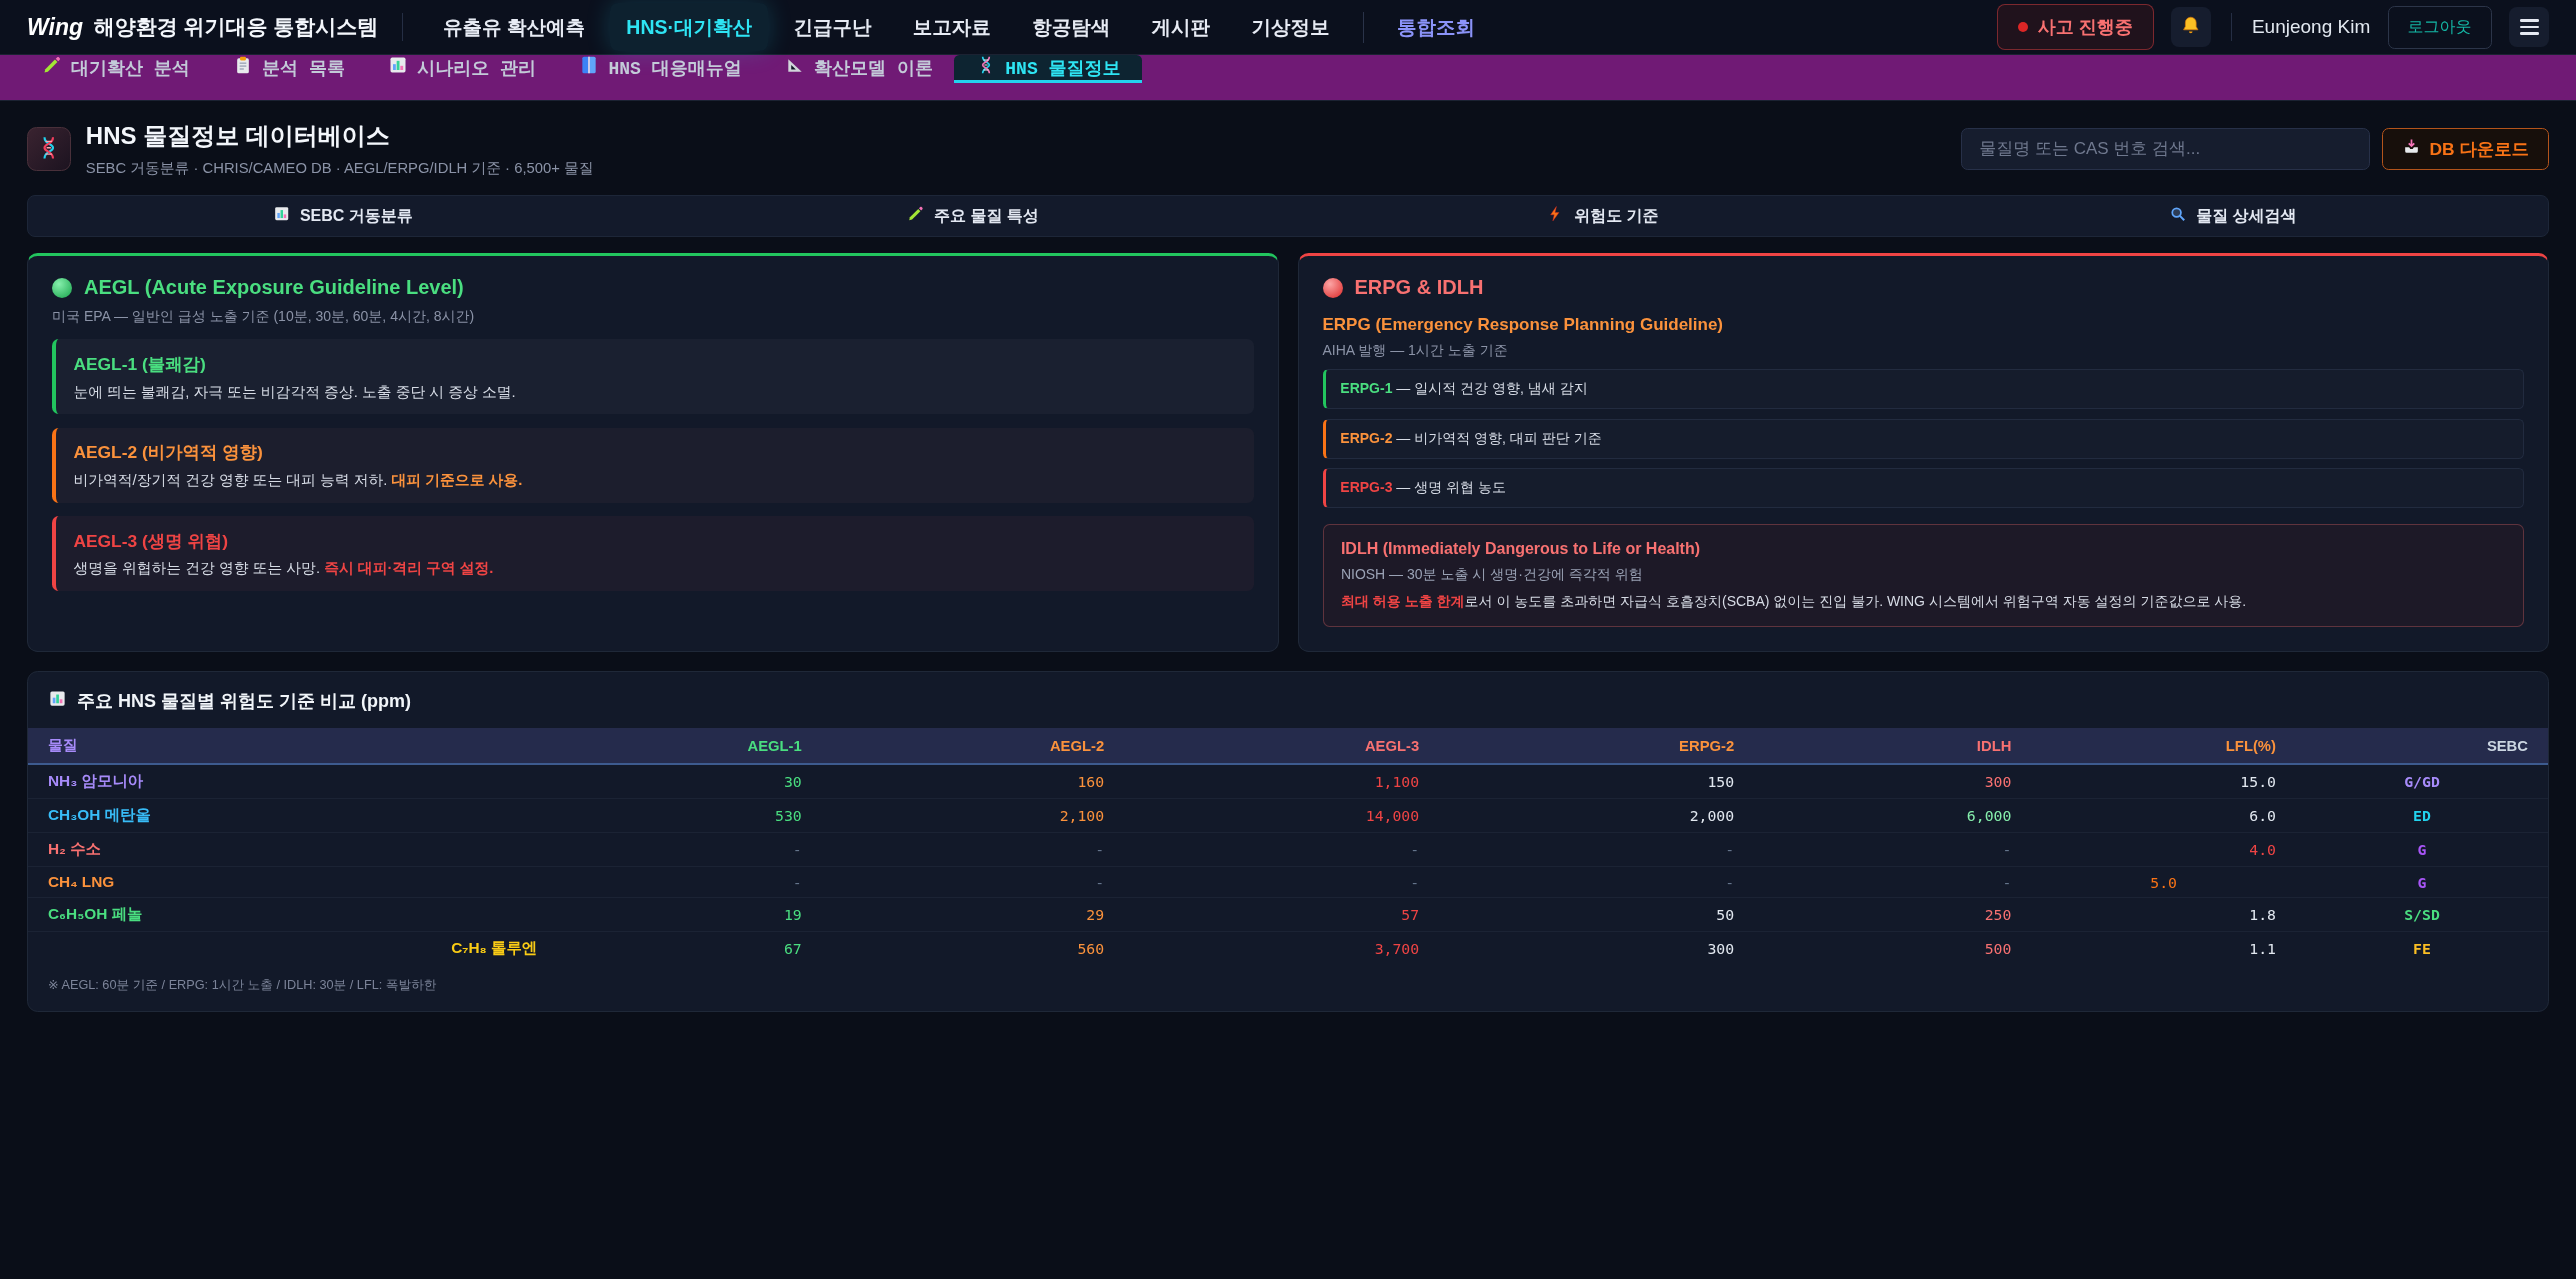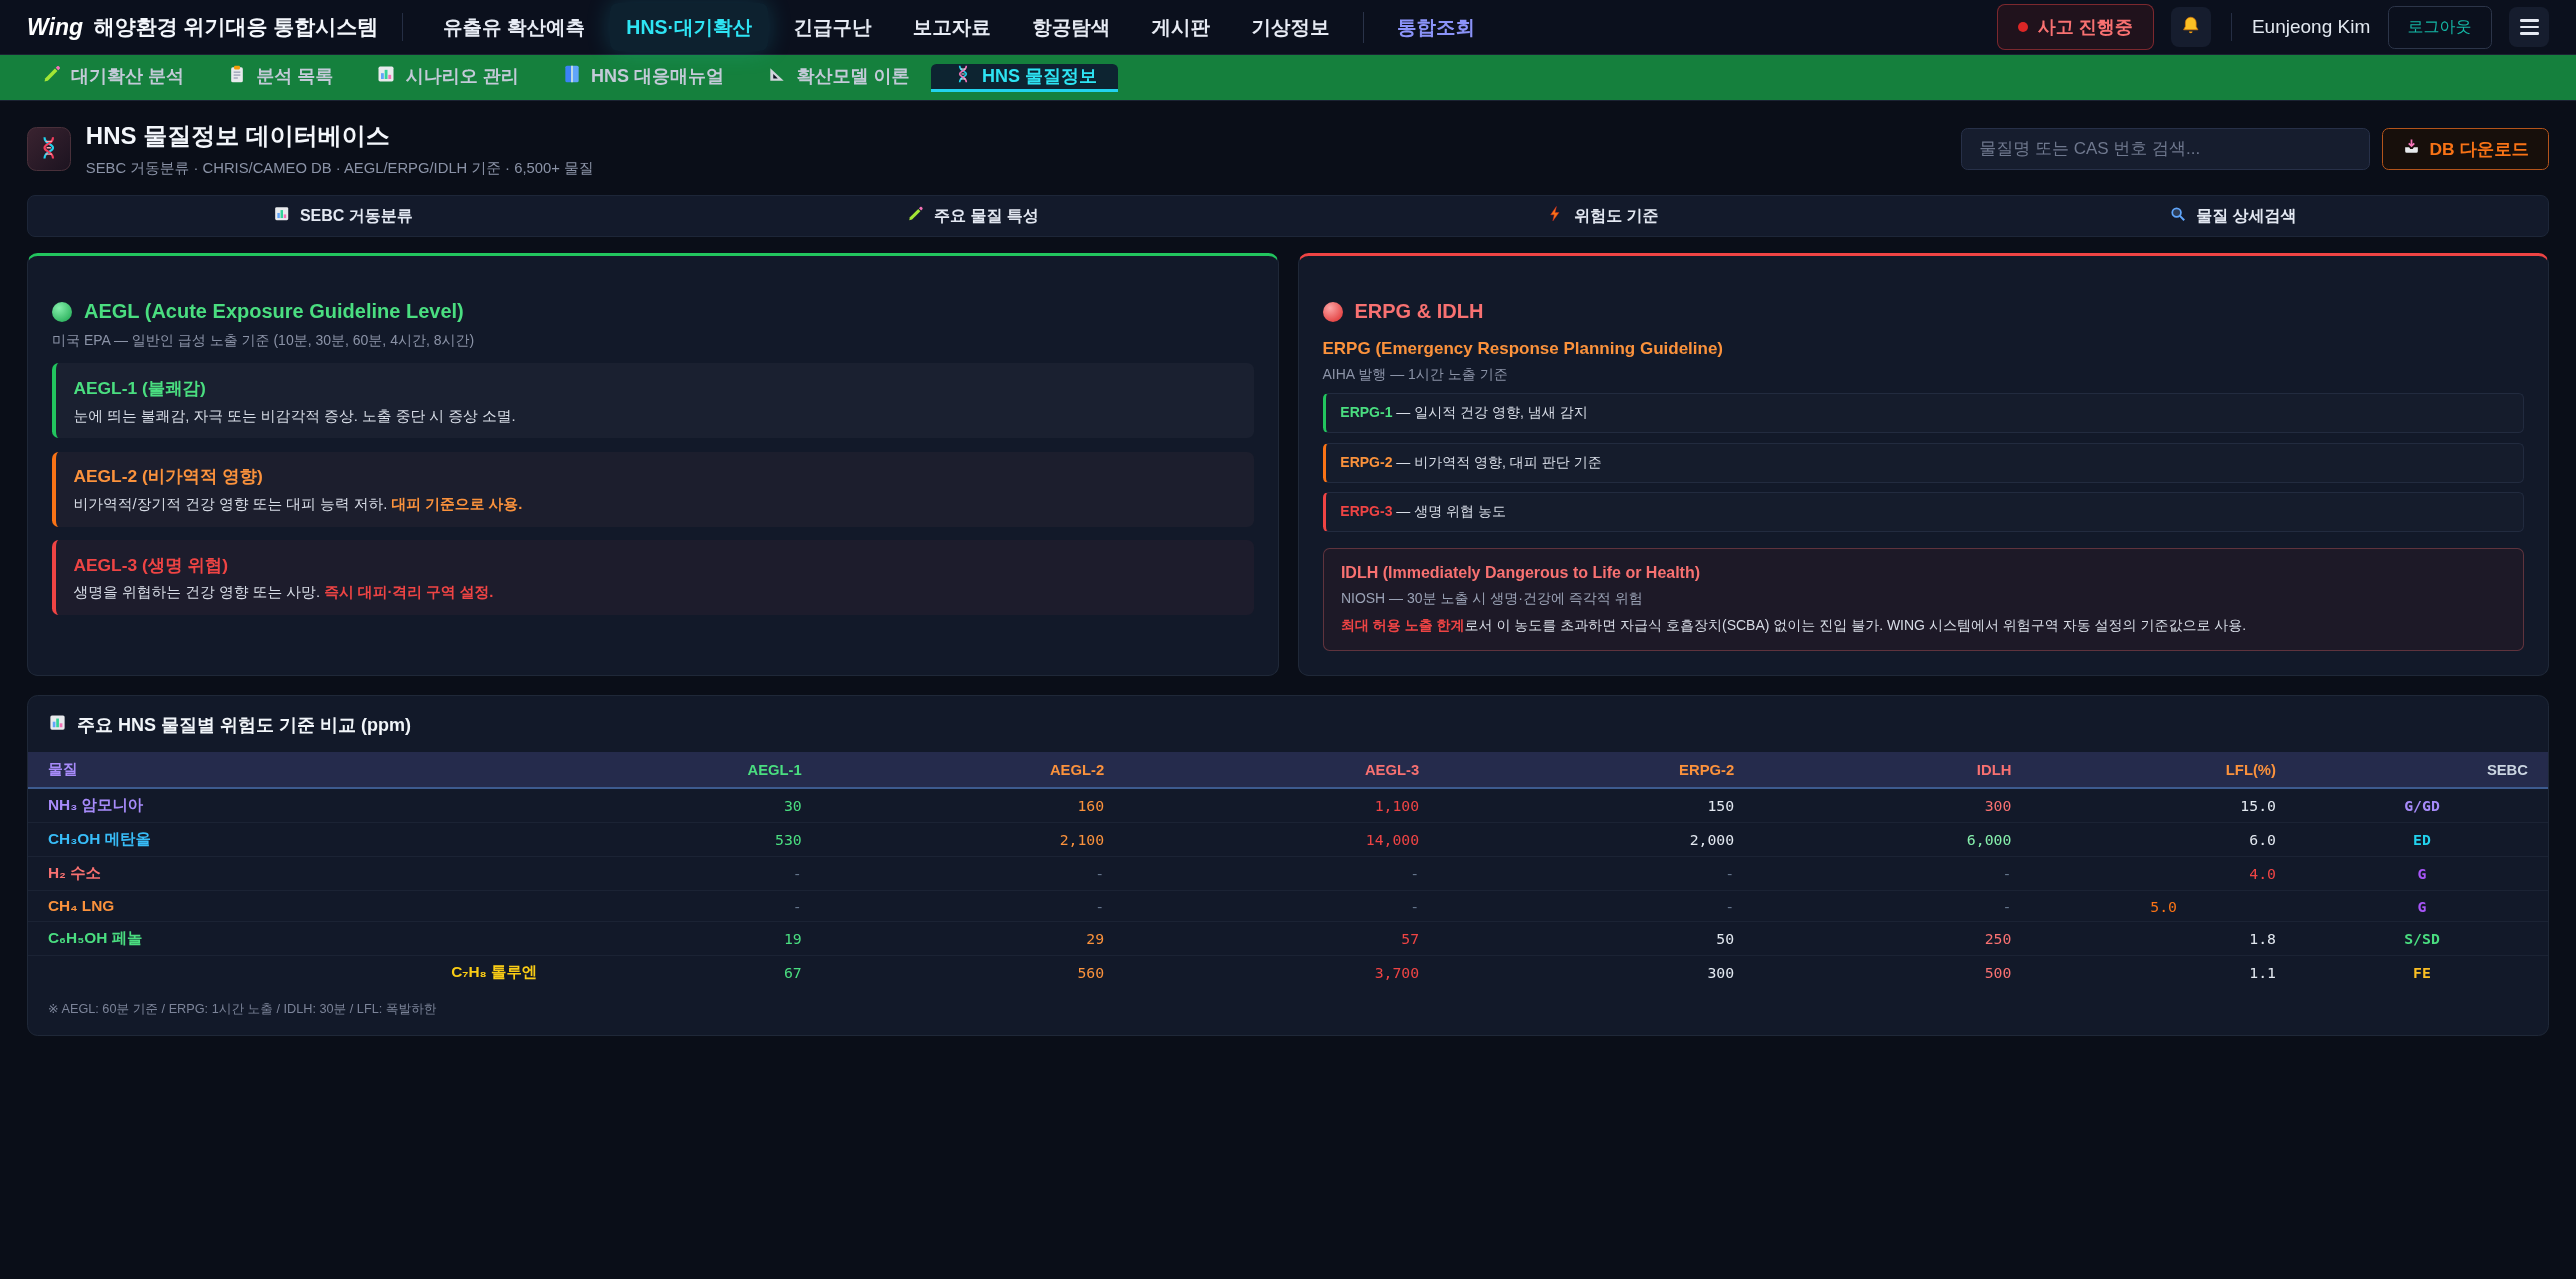--- a/index.html
+++ b/index.html
@@ -19,21 +19,21 @@
   .topbar-right { margin-left:auto; display:flex; align-items:center; gap:17.4px; }
   .status-badge { display:flex; align-items:center; gap:10px; color:#f87171; font-size:18px; font-weight:600; padding:10px 20px; border:0.7px solid rgba(239,68,68,.45); background:rgba(127,29,29,.18); border-radius:8px; cursor:pointer; white-space:nowrap; }
   .badge-dot { width:10px; height:10px; border-radius:50%; background:#dc2626; }
   .icon-btn { width:40px; height:40px; border-radius:8px; background:#161d2e; display:flex; align-items:center; justify-content:center; cursor:pointer; }
   .user-name { font-size:19px; color:#e2e8f0; white-space:nowrap; }
   .logout-btn { font-size:16px; color:#14b8a6; border:0.7px solid #2c3549; border-radius:6.7px; padding:10px 19px; background:transparent; cursor:pointer; white-space:nowrap; }
   .burger { display:flex; flex-direction:column; gap:4px; }
   .burger div { width:19px; height:2.7px; border-radius:1.3px; background:#e5e9f2; }
 
   
-  .tabbar { height:46px; background:#15803d; border-bottom:0.7px solid #1b2232; display:flex; align-items:center; padding:0 20px; }
+  .tabbar { height:46px; background:#701a75; border-bottom:0.7px solid #1b2232; display:flex; align-items:flex-start; padding:0 20px;font-family:Liberation Mono, monospace; }
   .tab { display:flex; align-items:center; gap:9.4px; font-size:18px; font-weight:700; color:#c3cad8; padding:0 21.5px; cursor:pointer; white-space:nowrap; border-bottom:3.4px solid transparent; border-radius:5.4px 5.4px 0 0; }
   .tab.active { color:#2ee4f3; background:#0d2431; border-bottom-color:#22d3ee; }
   .tab svg { width:20px; height:20px; }
 
   
   .content { padding:0 27px; }
 
   .page-head { display:flex; align-items:center; margin-top:19px; }
   .ph-icon { width:44px; height:44px; border-radius:9.4px; background:linear-gradient(135deg,#3a2330,#1c1320); border:0.7px solid #49303a; display:flex; align-items:center; justify-content:center; margin-right:14.8px; }
   .ph-title { font-size:24px; font-weight:bold; color:#f3f6fb; }
@@ -45,21 +45,21 @@
 
   .section-nav { margin-top:17.4px; background:#131a2b; border:0.7px solid #1d2638; border-radius:8px; height:42px; display:flex; }
   .sn-item { flex:1; display:flex; align-items:center; justify-content:center; gap:9.4px; font-size:16px; font-weight:700; color:#e3e8f2; cursor:pointer; }
   .sn-item svg { width:17.4px; height:17.4px; }
 
   
   .panels { display:flex; gap:19px; margin-top:16px; align-items:stretch; }
   .panel { flex:1; background:#121929; border:0.7px solid #1f2838; border-radius:10.7px; padding:20px 24px 24px; }
   .panel.green { border-top:3.4px solid #22c55e; }
   .panel.red { border-top:3.4px solid #ef4444; }
-  .panel-title { display:flex; align-items:center; gap:12px; font-size:20px; font-weight:bold;margin-top:24px; }
+  .panel-title { display:flex; align-items:center; gap:12px; font-size:20px; font-weight:bold; }
   .panel-title.green-t { color:#4ade80; }
   .panel-title.red-t { color:#f87171; }
   .dot { width:20px; height:20px; border-radius:50%; }
   .dot.g { background:radial-gradient(circle at 35% 30%, #86efac, #16a34a); }
   .dot.r { background:radial-gradient(circle at 35% 30%, #fca5a5, #dc2626); }
   .panel-sub { font-size:14px; color:#8b93a7; margin-top:8.7px; }
 
   .aegl-item { margin-top:13.4px; background:#1a2030; border-radius:6.7px; padding:12.7px 17.4px; border-left:4px solid; }
   .aegl-item.b-green { border-left-color:#22c55e; }
   .aegl-item.b-orange { border-left-color:#f97316; background:#1c1e2d; }

